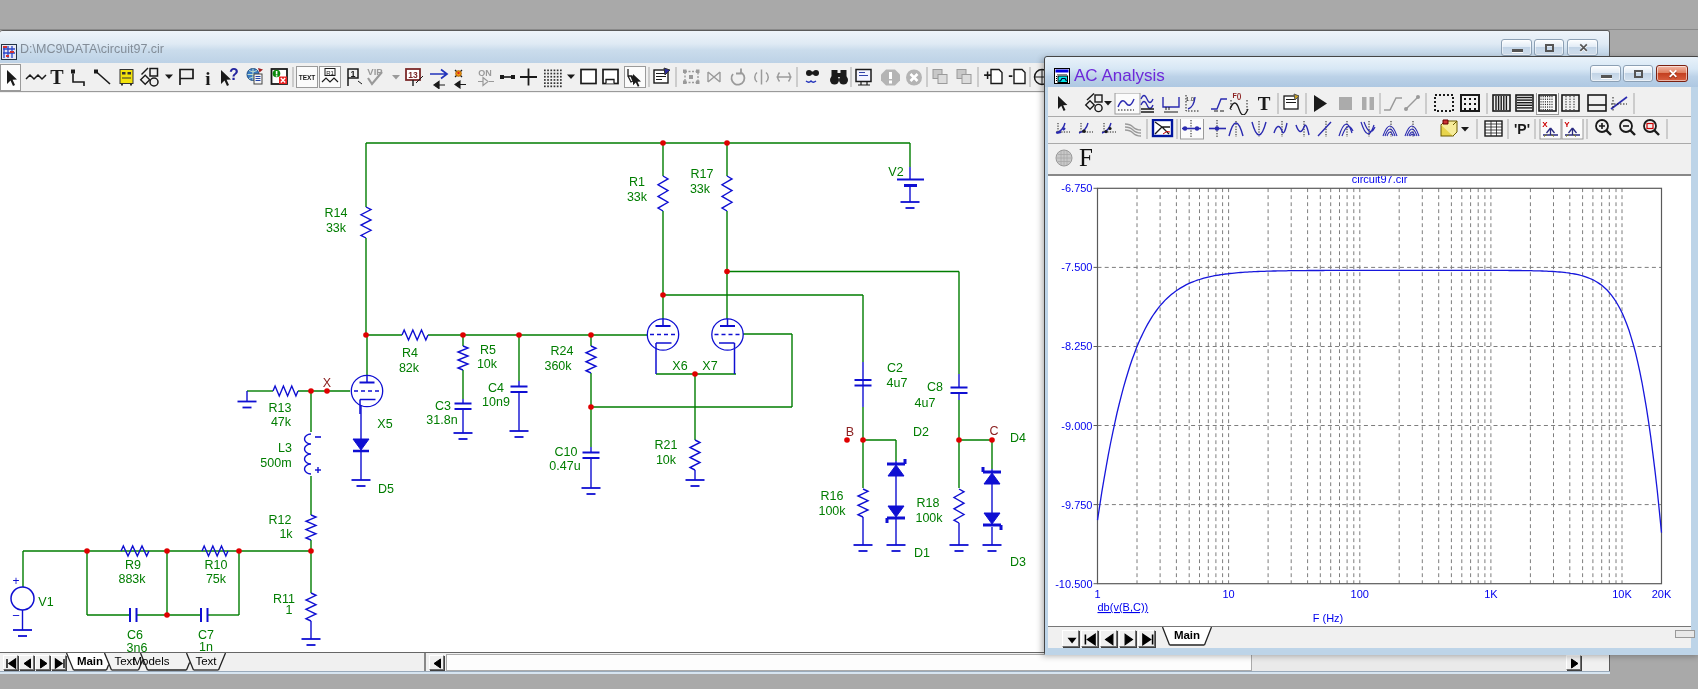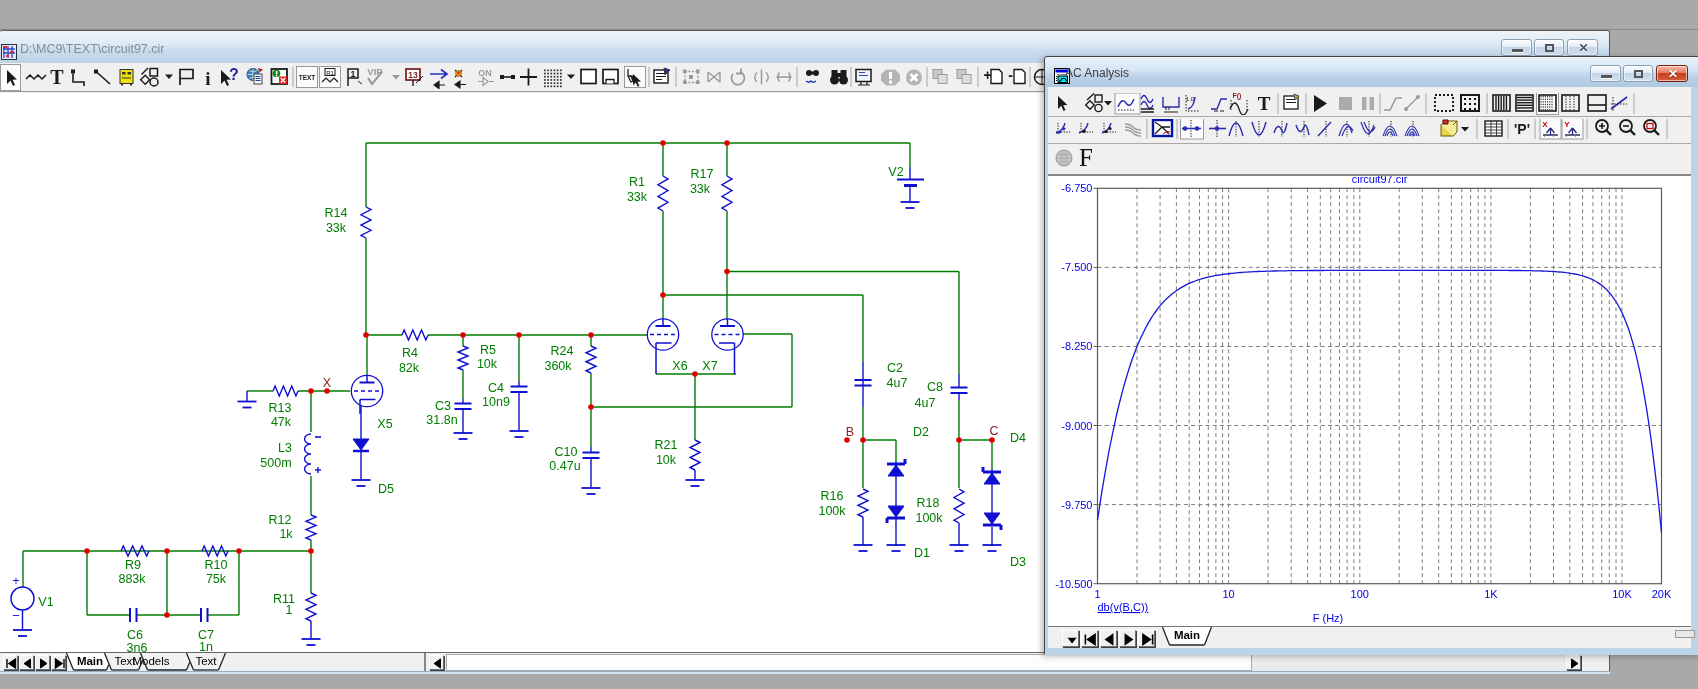--- a/index.html
+++ b/index.html
@@ -15,21 +15,21 @@
    background:linear-gradient(#eef4fa,#dfeaf4 40%,#cadcec 60%,#bdd2e6)"></div>
 
   <svg width="16" height="16" style="position:absolute;left:1px;top:13px">
     <rect x="0" y="0" width="16" height="16" fill="#234"></rect>
     <rect x="1" y="1" width="14" height="14" fill="#e8e8f2"></rect>
     <path d="M3,2 v12 M7,2 v12 M11,2 v12 M2,5 h12 M2,9 h12" stroke="#2a46c8" stroke-width="1.3" fill="none"></path>
     <rect x="2" y="2" width="4" height="2" fill="#d03030"></rect>
       <rect x="9" y="7" width="4" height="2" fill="#d03030"></rect>
     <rect x="5" y="11" width="3" height="2" fill="#d03030"></rect>
   </svg>
-  <div style="position:absolute;left:20px;top:11px;font-size:12.5px;color:#838d98">D:\MC9\TEXT\circuit97.cir</div>
+  <div style="position:absolute;left:20px;top:11px;font-size:12.5px;color:#838d98">D:\MC9\DATA\circuit97.cir</div>
   <div style="position:absolute;left:1501px;top:8px;width:31px;height:17px;background:linear-gradient(#fdfeff,#e2ecf6 45%,#c2d4e6 50%,#d4e2f0);border:1px solid #8ca0b4;border-radius:3px;box-shadow:inset 0 0 0 1px rgba(255,255,255,.55)">
       <div style="position:absolute;left:10.0px;top:9px;width:11px;height:3px;background:#555;box-shadow:0 1px 0 #fff"></div>
     </div>
   <div style="position:absolute;left:1534px;top:8px;width:30px;height:17px;background:linear-gradient(#fdfeff,#e2ecf6 45%,#c2d4e6 50%,#d4e2f0);border:1px solid #8ca0b4;border-radius:3px;box-shadow:inset 0 0 0 1px rgba(255,255,255,.55)">
       <div style="position:absolute;left:10.0px;top:4.0px;width:9px;height:8px;border:2px solid #555;"></div>
     </div>
   <div style="position:absolute;left:1567px;top:8px;width:31px;height:17px;background:linear-gradient(#fdfeff,#e2ecf6 45%,#c2d4e6 50%,#d4e2f0);border:1px solid #8ca0b4;border-radius:3px;box-shadow:inset 0 0 0 1px rgba(255,255,255,.55)">
       <div style="position:absolute;left:0;top:0.5px;width:31px;text-align:center;color:#555;text-shadow:0 1px 0 #fff;font:bold 12px 'Liberation Sans',sans-serif">✕</div>
     </div>
 
@@ -508,21 +508,21 @@
   <div style="position:absolute;left:0;top:0;width:100%;height:30px;border-radius:3px 3px 0 0;
    background:linear-gradient(#e9f2fa,#d7e7f5 40%,#bcd2e8 65%,#aec8e2)"></div>
   <svg width="16" height="16" style="position:absolute;left:9px;top:11px">
     <rect x="0.5" y="0.5" width="15" height="15" fill="#fff" stroke="#000"></rect>
     <rect x="1.5" y="1.5" width="13" height="3" fill="#0000e0"></rect>
     <path d="M3,6.5 h10" stroke="#888"></path>
     <rect x="4" y="8" width="9.5" height="6.5" fill="#00e5e5" stroke="#000"></rect>
     <path d="M5,13 h1.5 l1.5,-2.5 h3 l1.5,2.5" stroke="#003" fill="none" stroke-width="1.2"></path>
     <path d="M2,8.5 h1 M2,10.5 h1 M2,12.5 h1" stroke="#000"></path>
   </svg>
-  <div style="position:absolute;left:20px;top:9px;font-size:12px;color:#404040">AC Analysis</div>
+  <div style="position:absolute;left:29px;top:9px;font-size:17px;color:#6d28d9">AC Analysis</div>
   <div style="position:absolute;left:545px;top:8px;width:31px;height:17px;background:linear-gradient(#fdfeff,#e2ecf6 45%,#c2d4e6 50%,#d4e2f0);border:1px solid #8ca0b4;border-radius:3px;box-shadow:inset 0 0 0 1px rgba(255,255,255,.55)">
       <div style="position:absolute;left:10.0px;top:9px;width:11px;height:3px;background:#555;box-shadow:0 1px 0 #fff"></div>
     </div>
   <div style="position:absolute;left:578px;top:8px;width:30px;height:17px;background:linear-gradient(#fdfeff,#e2ecf6 45%,#c2d4e6 50%,#d4e2f0);border:1px solid #8ca0b4;border-radius:3px;box-shadow:inset 0 0 0 1px rgba(255,255,255,.55)">
       <div style="position:absolute;left:10.0px;top:4.0px;width:9px;height:8px;border:2px solid #555;"></div>
     </div>
   <div style="position:absolute;left:611px;top:8px;width:32px;height:17px;background:linear-gradient(#f2b8a8,#e08060 45%,#c44020 50%,#d86040);border:1px solid #7a2010;border-radius:3px;box-shadow:inset 0 0 0 1px rgba(255,255,255,.55)">
       <div style="position:absolute;left:0;top:0.5px;width:32px;text-align:center;color:#fff;text-shadow:0 1px 1px #801800;font:bold 12px 'Liberation Sans',sans-serif">✕</div>
     </div>
 

